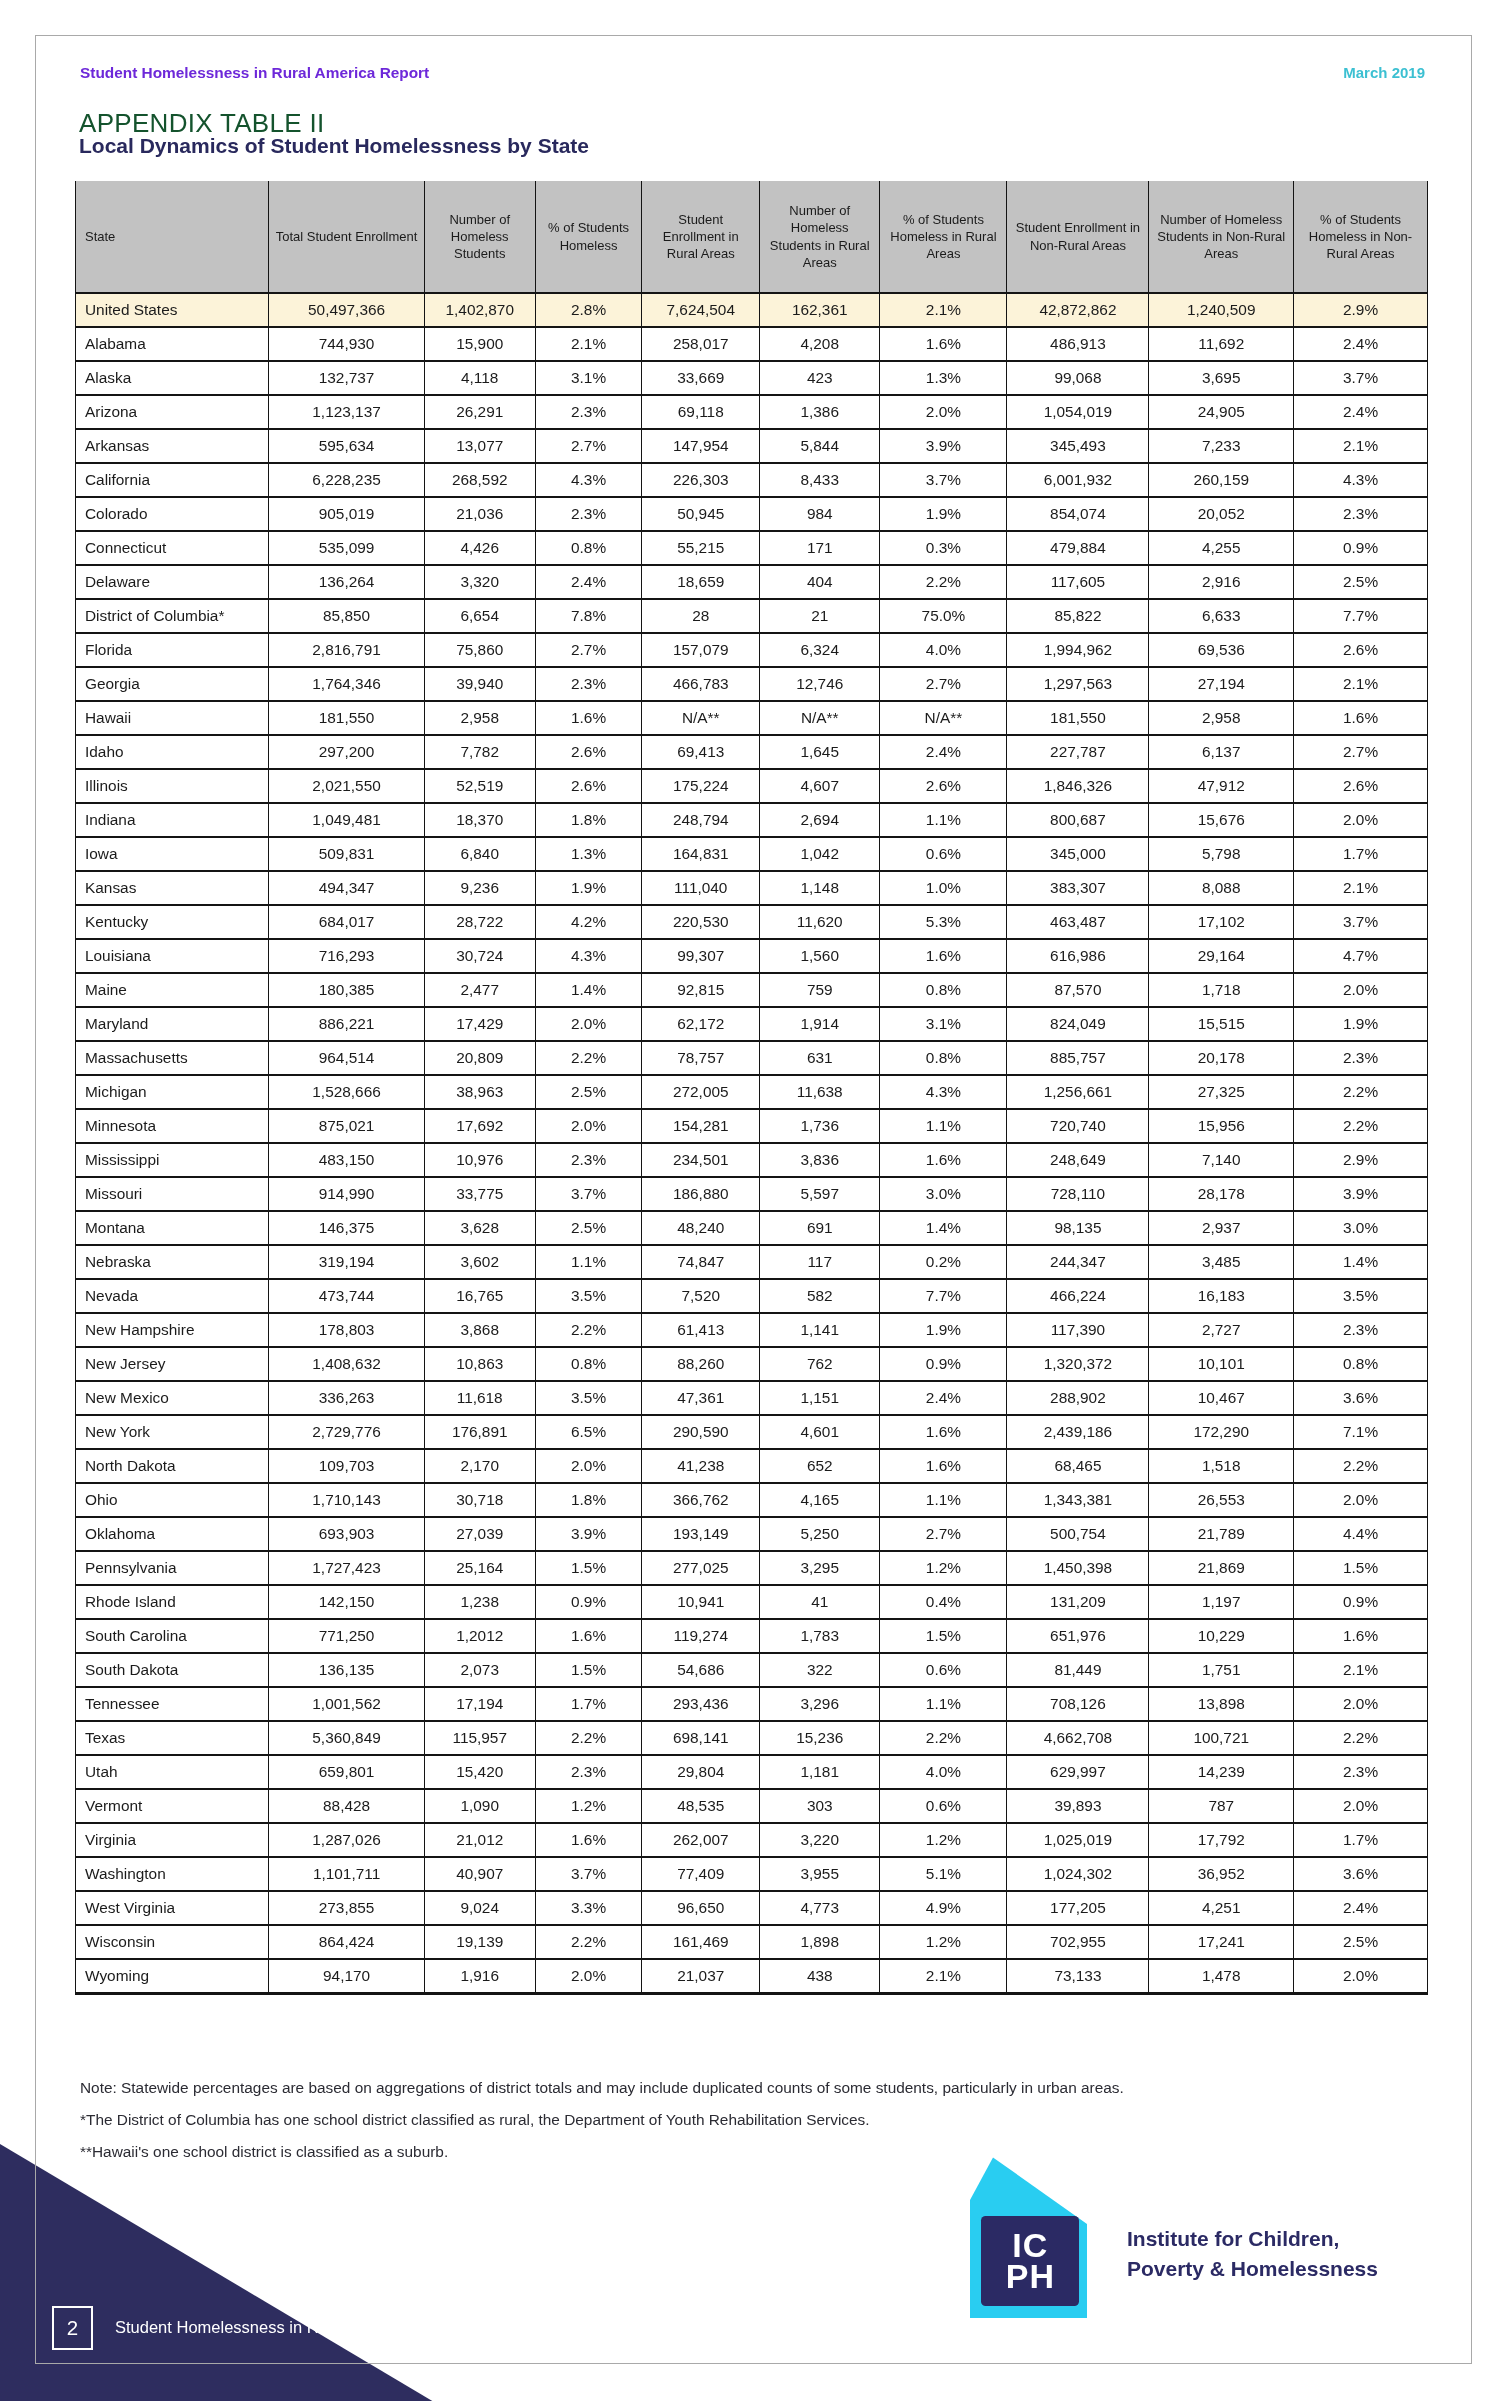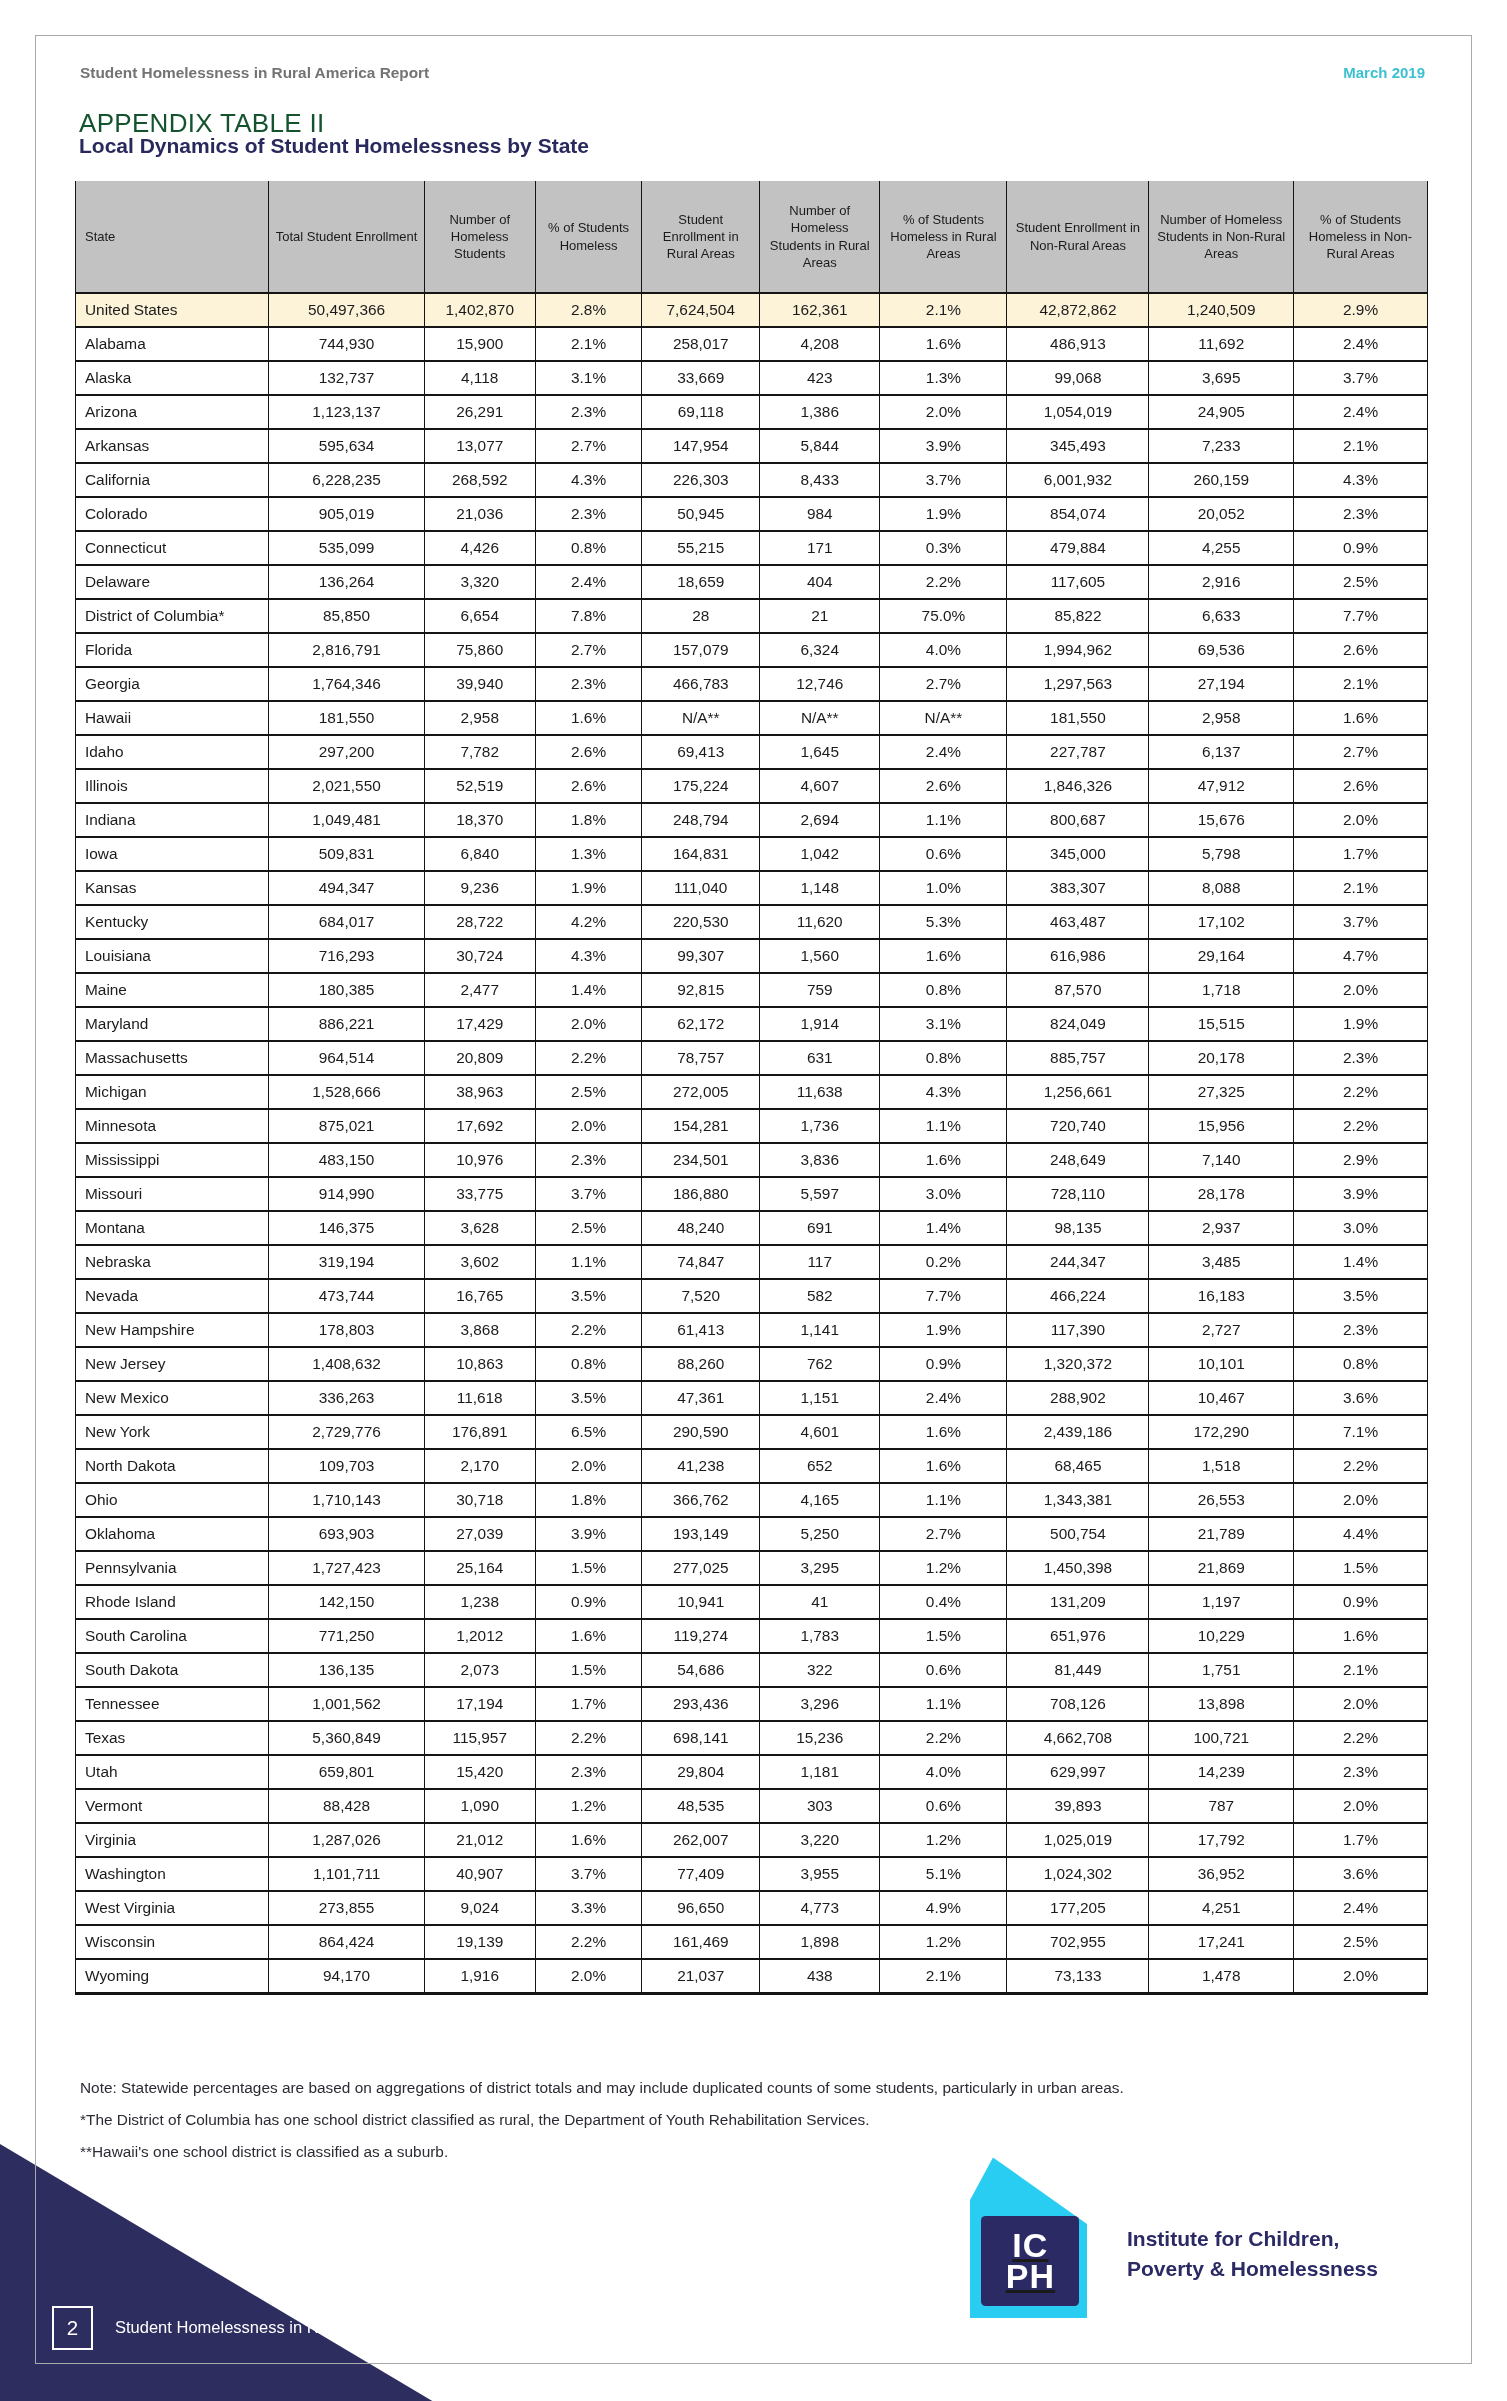--- a/index.html
+++ b/index.html
@@ -8,21 +8,21 @@
     font-family:"Liberation Sans", sans-serif;color:#1b1b1b;overflow:hidden;
   }
   .triangle{
     position:absolute;left:0;top:2144px;width:434px;height:258px;
     background:#2e2d5f;clip-path:polygon(0 0,100% 100%,0 100%);z-index:2;
   }
   .page-border{
     position:absolute;left:35px;top:35px;width:1435px;height:2327px;
     border:1.7px solid #a9a9a9;z-index:3;pointer-events:none;background:transparent;
   }
-  .report-title{position:absolute;left:80px;top:64px;font-size:15.4px;font-weight:bold;color:#737373;}
+  .report-title{position:absolute;left:80px;top:64px;font-size:15.4px;font-weight:bold;color:#6d28d9;}
   .report-date{position:absolute;right:83px;top:64px;font-size:15px;font-weight:bold;color:#3cc0d2;}
   .appendix-label{position:absolute;left:79px;top:108px;font-size:26px;color:#14532d;letter-spacing:0.3px;}
   .table-title{position:absolute;left:79px;top:134px;font-size:21px;font-weight:bold;color:#29295d;}
 
   table.data{
     position:absolute;left:75px;top:181px;width:1353px;
     border-collapse:collapse;table-layout:fixed;z-index:1;
   }
   table.data th{
     background:#c2c2c2;font-weight:normal;font-size:13px;line-height:1.32;
@@ -56,21 +56,21 @@
     position:absolute;left:115px;top:2318px;color:#ffffff;font-size:16.5px;z-index:6;
   }
 
   .logo{position:absolute;left:966px;top:2154px;width:127px;height:169px;z-index:4;}
   .logo-banner{
     position:absolute;left:0;top:0;width:127px;height:169px;background:#29cdf1;
     clip-path:polygon(27px 3.4px,121px 70px,121px 164px,4px 164px,4px 46px);
   }
   .logo-box{
     position:absolute;left:15.4px;top:62px;width:98px;height:90px;background:#2b2a64;
-    border-radius:4.6px;display:flex;align-items:center;justify-content:center;text-decoration:underline;
+    border-radius:4.6px;display:flex;align-items:center;justify-content:center;
   }
   .logo-acronym{
     color:#ffffff;font-weight:bold;font-size:34px;line-height:0.92;text-align:center;letter-spacing:1.1px;
   }
   .org-name{
     position:absolute;left:1127px;top:2224px;z-index:4;color:#2b2a64;
     font-size:21px;font-weight:bold;line-height:1.45;
   }
 </style>
 </head>

